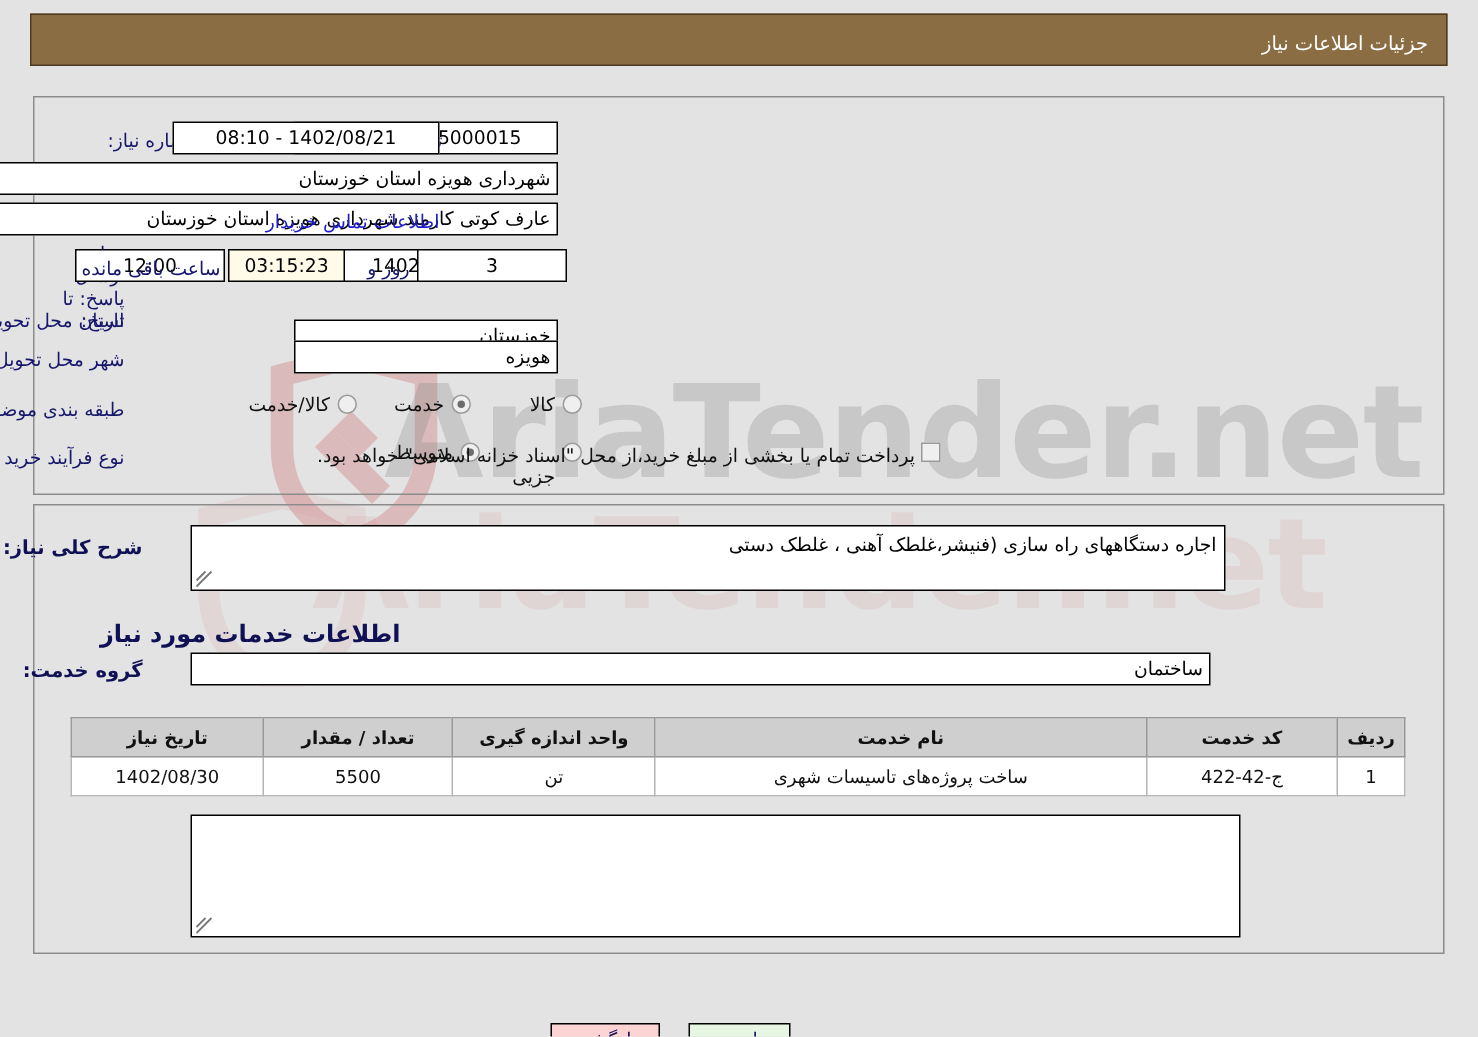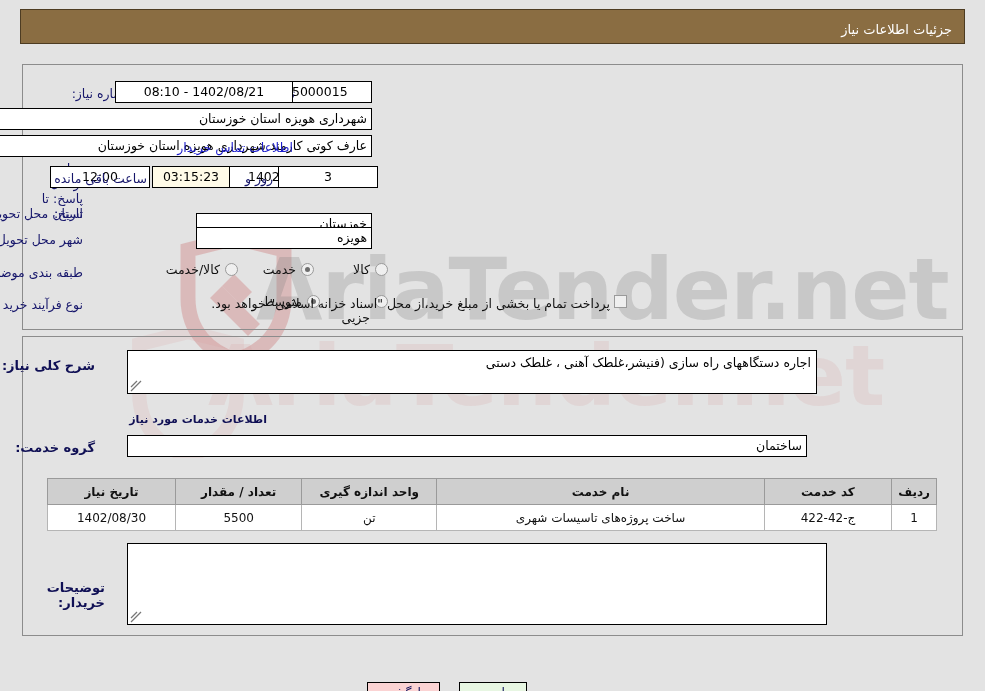--- a/index.html
+++ b/index.html
@@ -147,21 +147,21 @@
     left: 2px; bottom: 1px;
     width: 12px; height: 12px;
     color: #777;
     font-size: 10px;
     line-height: 12px;
   }
   .ta .grip svg { display: block; }
 
   
   .sec-head {
-    font-size: 11px;
+    font-size: 16px;
     font-weight: bold;
     color: #101055;
   }
 
   
   table.need {
     position: absolute;
     border-collapse: collapse;
     font-size: 12px;
     background: #fff;
@@ -319,21 +319,20 @@
         <td>1</td>
         <td>ج-42-422</td>
         <td>ساخت پروژه‌های تاسیسات شهری</td>
         <td>تن</td>
         <td>5500</td>
         <td>1402/08/30</td>
       </tr>
     </tbody>
   </table>
 
-  <div class="abs lbl-bold" style="right:880px; top:580px; font-size:13px;">توضیحات خریدار:</div>
   <div class="ta" style="right:158px; top:543px; width:700px; height:82px; z-index:4;">
     <span class="grip">
       <svg width="12" height="12" viewBox="0 0 12 12">
         <line x1="1" y1="11" x2="11" y2="1" stroke="#777" stroke-width="1.2"></line>
         <line x1="1" y1="7" x2="7" y2="1" stroke="#777" stroke-width="1.2"></line>
       </svg>
     </span>
   </div>
 
   <div class="btn btn-back" style="right:545px; top:650px; width:73px;">بازگشت</div>

